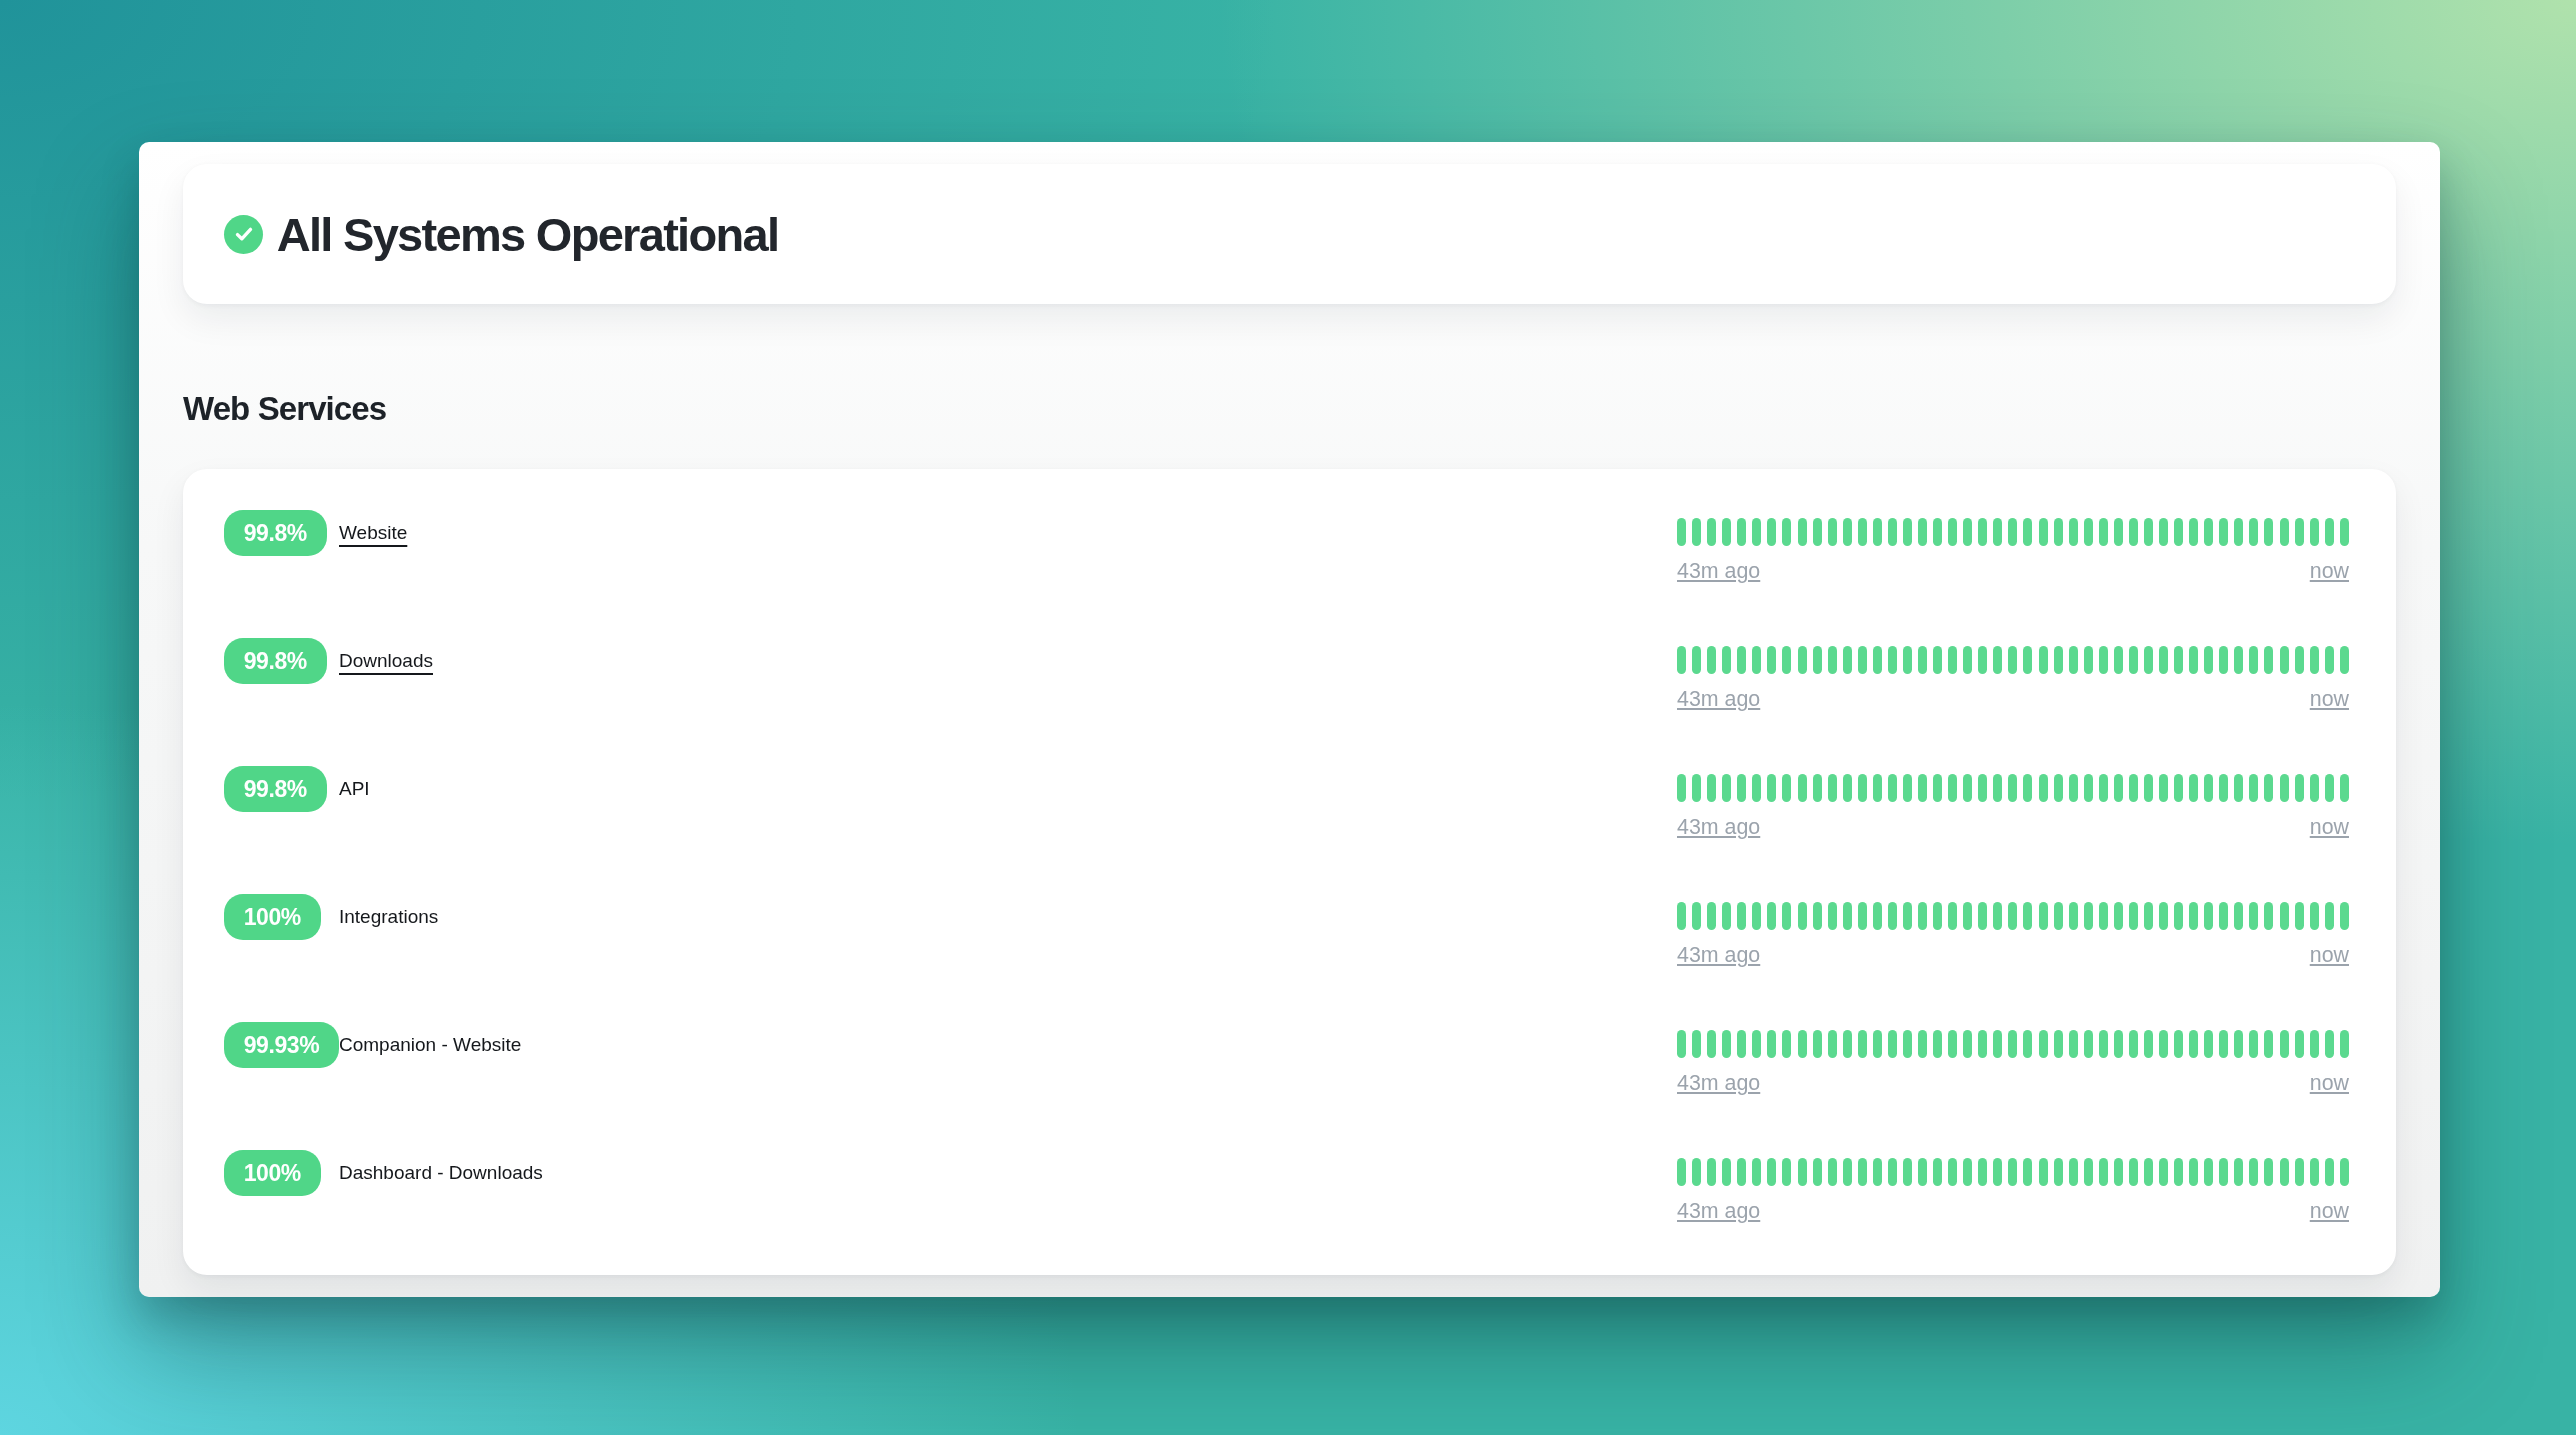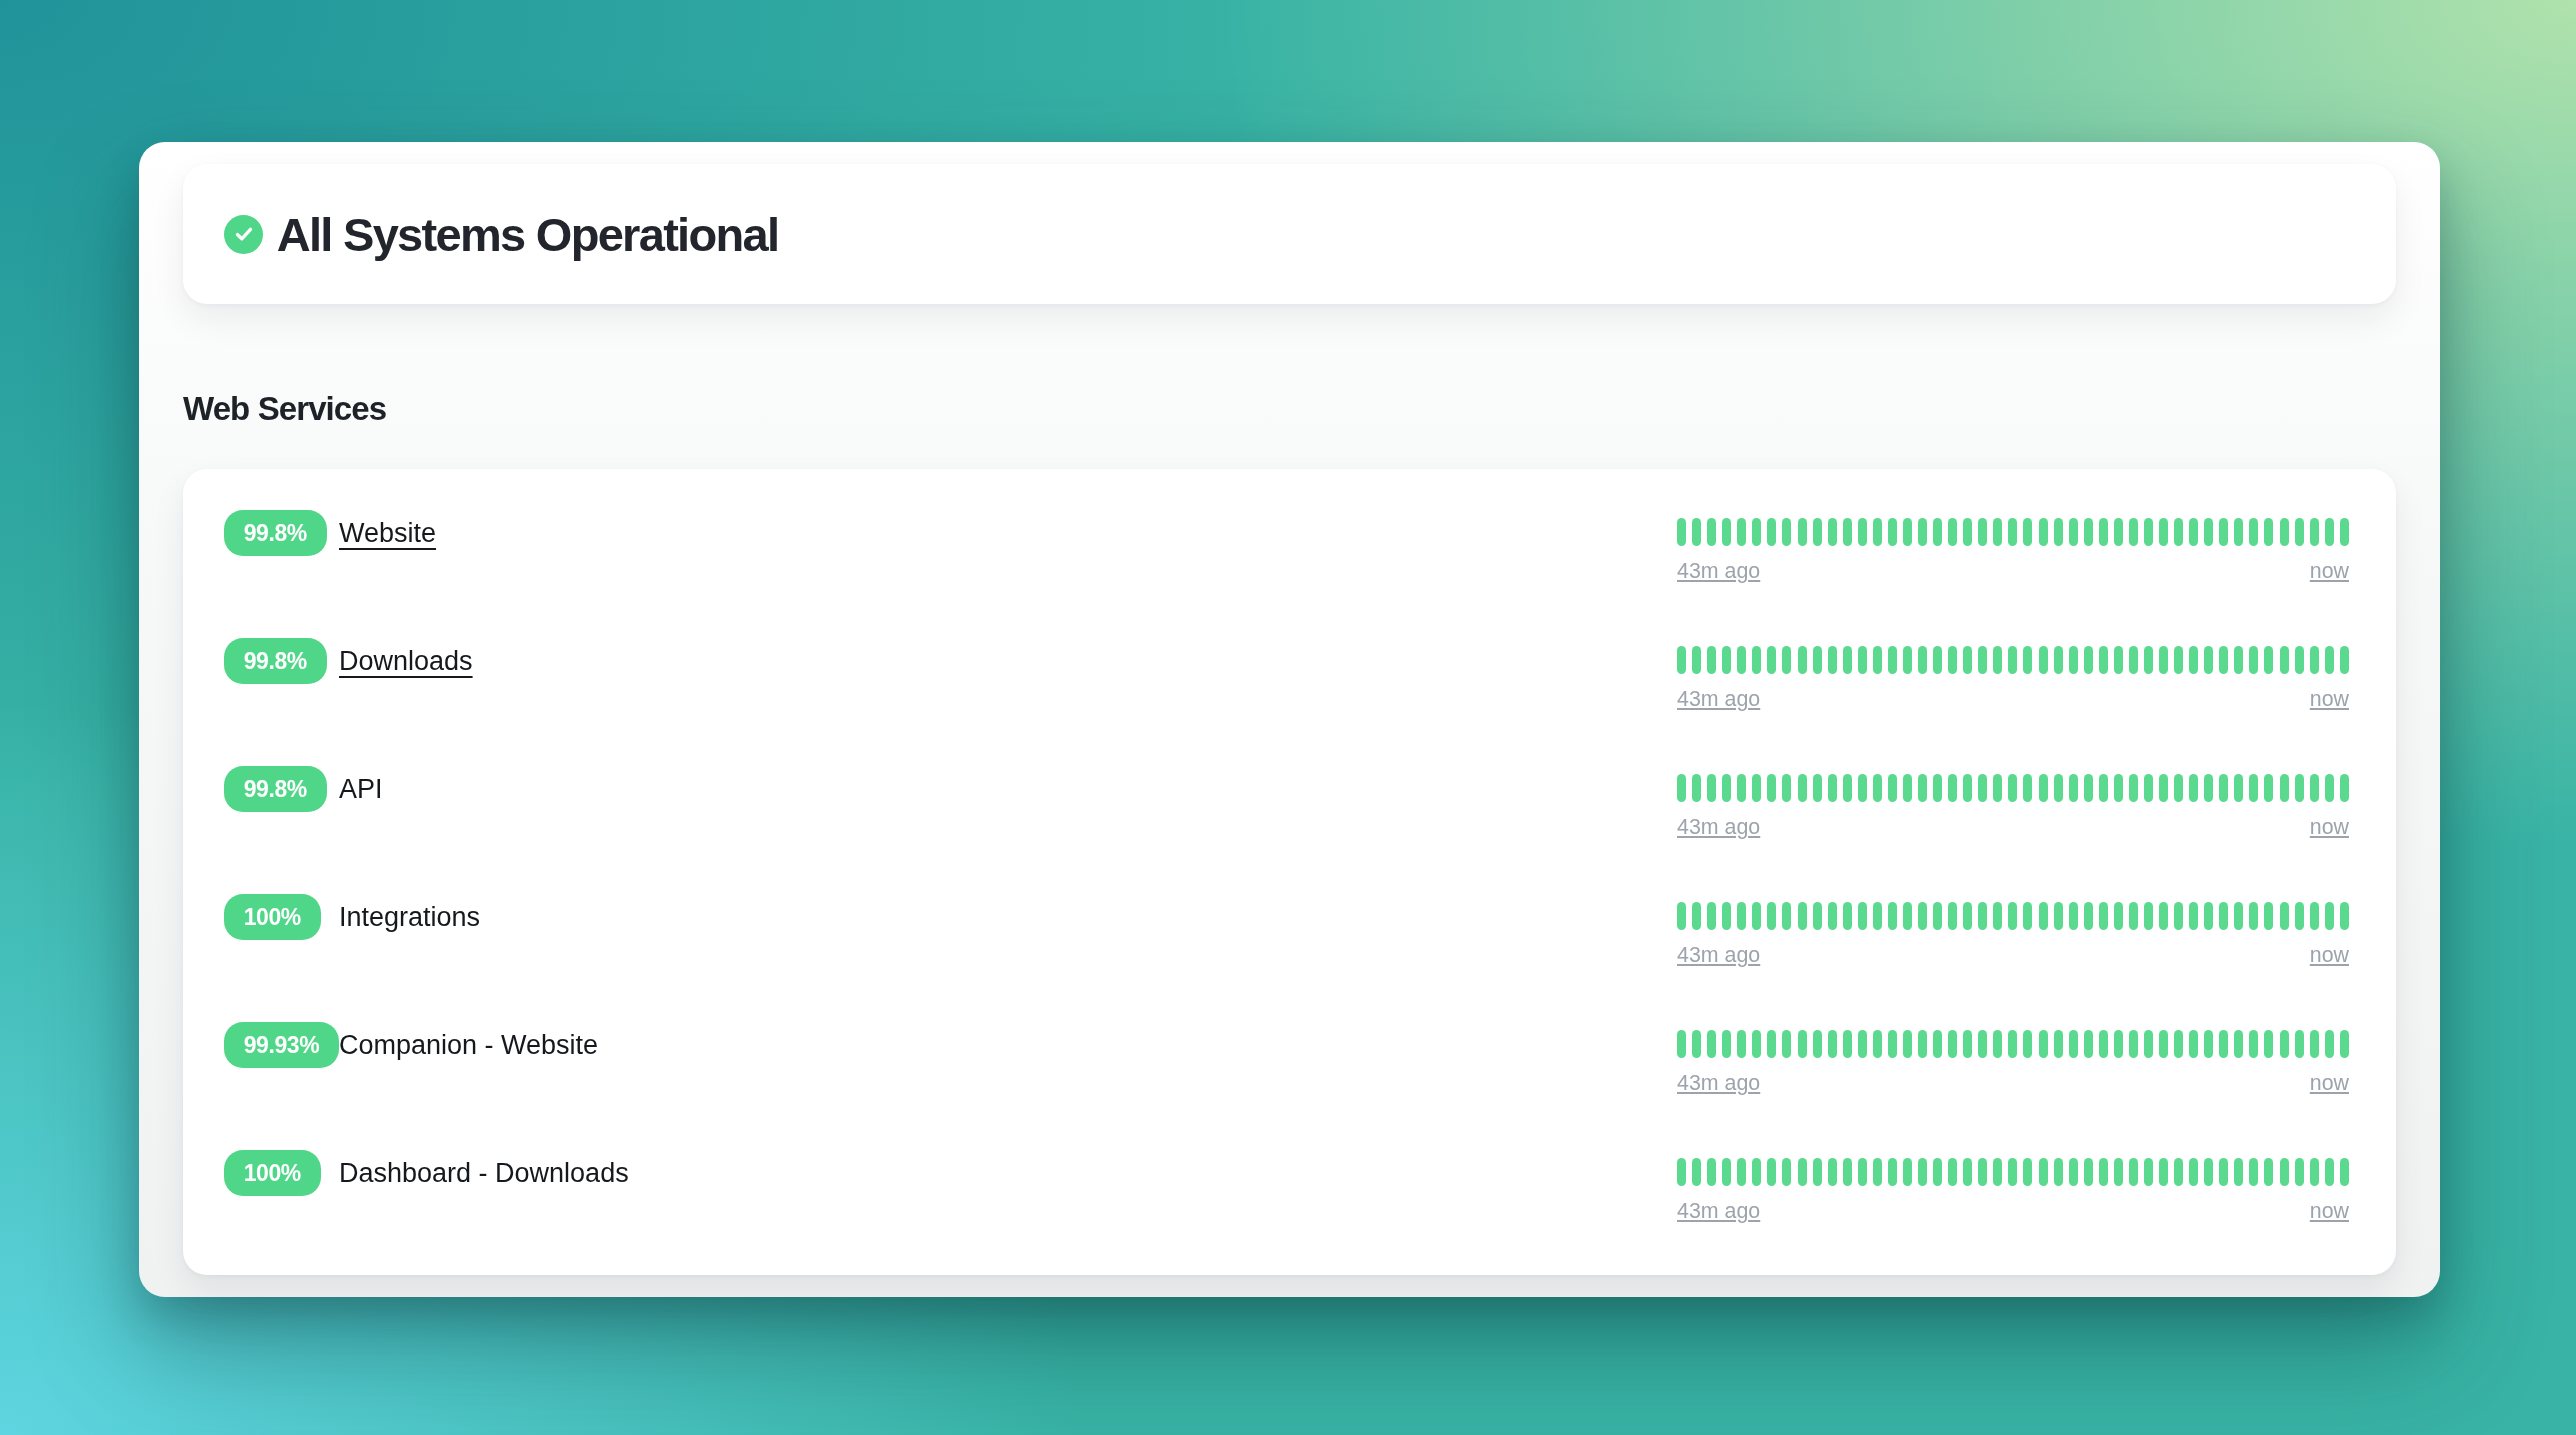--- a/index.html
+++ b/index.html
@@ -12,21 +12,21 @@
     background-image:
       radial-gradient(85% 95% at 100% 0%, var(--bg-tr, #b0e2ac) 0%, rgba(176,226,172,0) 62%),
       radial-gradient(70% 85% at 0% 100%, var(--bg-bl, #5ed5e0) 0%, rgba(94,213,224,0) 60%),
       radial-gradient(80% 90% at 0% 0%, var(--bg-tl, #20939a) 0%, rgba(31,146,154,0) 62%);
   }
 
   .outer-card {
     position: absolute;
     left: 139px; top: 142px;
     width: 2301px; height: 1155px;
-    border-radius: 26px;
+    border-radius: 10px;
     background: linear-gradient(180deg, #ffffff 0%, #f7f8f8 35%, #f0f1f1 100%);
     box-shadow: 0 51px 103px rgba(8, 55, 58, 0.38), 0 19px 38px rgba(8, 55, 58, 0.22);
   }
 
   .panel {
     position: absolute;
     left: 44px; right: 44px;
     background: #ffffff;
     border-radius: 24px;
     box-shadow: 0 1.7px 4.3px rgba(16, 24, 40, 0.04), 0 15.4px 34px rgba(16, 24, 40, 0.07);
@@ -95,21 +95,21 @@
     border-radius: 19px;
     background: var(--green, #50d688);
     color: #ffffff;
     font-size: 23px;
     font-weight: 700;
     letter-spacing: -0.4px;
     white-space: nowrap;
   }
 
   .service-name {
-    font-size: 27px;
+    font-size: 19px;
     color: #15181c;
     white-space: nowrap;
   }
   .service-name.is-link {
     text-decoration: underline;
     text-decoration-thickness: 2.1px;
     text-underline-offset: 6px;
     cursor: pointer;
   }
 

